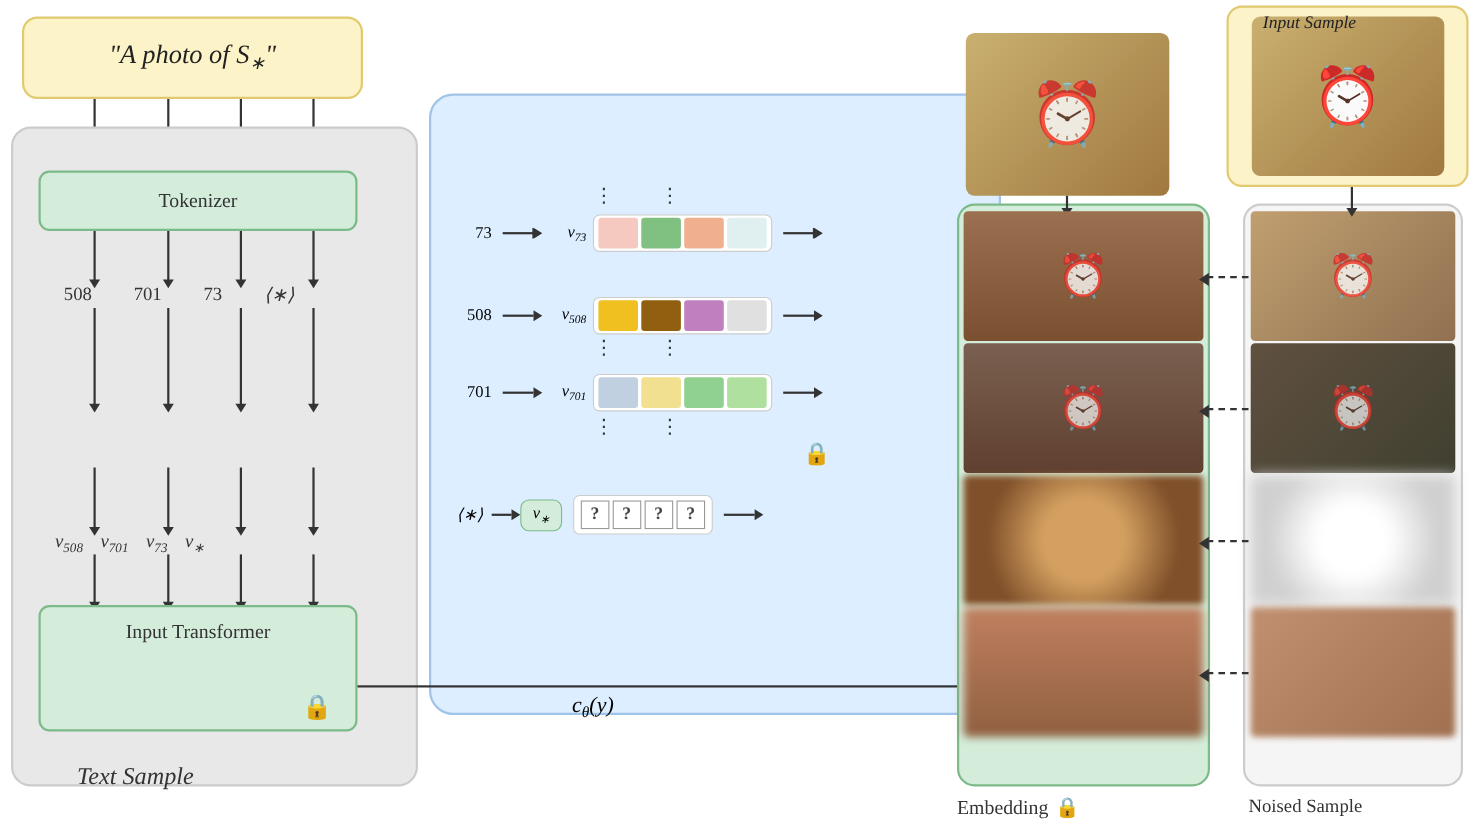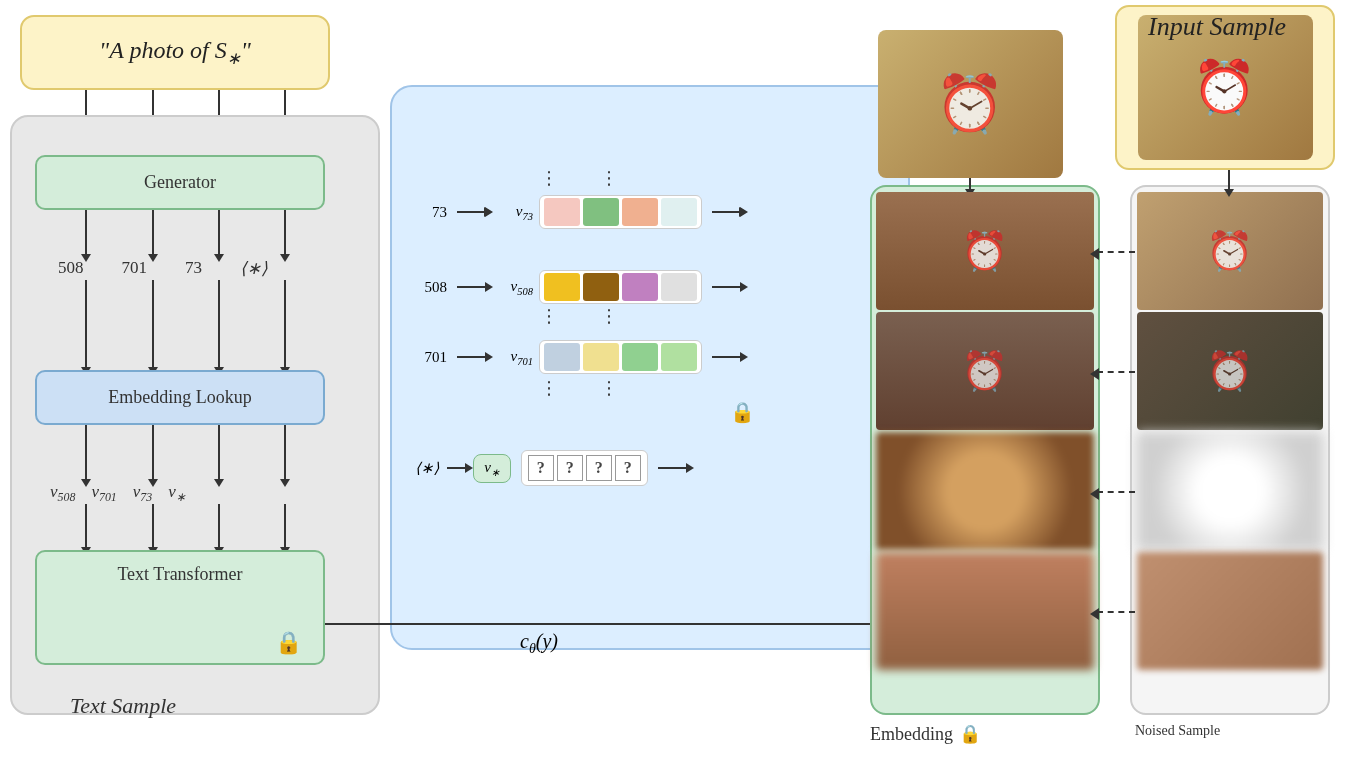--- a/index.html
+++ b/index.html
@@ -180,21 +180,21 @@
       height: 530px;
       background: #f5f5f5;
       border-radius: 16px;
       border: 2px solid #ccc;
     }
 
     .noised-label {
       position: absolute;
       left: 1135px;
       top: 723px;
-      font-size: 14px;
+      font-size: 17px;
       color: #333;
     }
 
     
     .input-sample-box {
       position: absolute;
       left: 1115px;
       top: 5px;
       width: 220px;
       height: 165px;
@@ -330,63 +330,60 @@
 
   <div class="arrow-down" style="left:218px; top:90px; height:62px;"></div>
 
   <div class="arrow-down" style="left:284px; top:90px; height:62px;"></div>
 
   <div class="text-encoder-box"></div>
 
   <div class="text-encoder-label">Text Sample</div>
 
   <div class="tokenizer-box">
-    <span>Generator</span>
+    <span>Tokenizer</span>
   </div>
 
   <div class="arrow-down" style="left:85px; top:210px; height:45px;"></div>
   <div class="arrow-down" style="left:152px; top:210px; height:45px;"></div>
   <div class="arrow-down" style="left:218px; top:210px; height:45px;"></div>
   <div class="arrow-down" style="left:284px; top:210px; height:45px;"></div>
 
   <div class="token-row" style="left:58px; top:258px; gap:38px;">
     <span>508</span>
     <span>701</span>
     <span>73</span>
     <span style="font-style:italic;">⟨∗⟩</span>
   </div>
 
   <div class="arrow-down" style="left:85px; top:280px; height:88px;"></div>
   <div class="arrow-down" style="left:152px; top:280px; height:88px;"></div>
   <div class="arrow-down" style="left:218px; top:280px; height:88px;"></div>
   <div class="arrow-down" style="left:284px; top:280px; height:88px;"></div>
 
-  <div class="embedding-box">
-    <span>Embedding Lookup</span>
-  </div>
 
   <div class="arrow-down" style="left:85px; top:425px; height:55px;"></div>
   <div class="arrow-down" style="left:152px; top:425px; height:55px;"></div>
   <div class="arrow-down" style="left:218px; top:425px; height:55px;"></div>
   <div class="arrow-down" style="left:284px; top:425px; height:55px;"></div>
 
   <div class="vector-row" style="left:50px; top:482px; gap:16px; font-style:italic;">
     <span>v<sub>508</sub></span>
     <span>v<sub>701</sub></span>
     <span>v<sub>73</sub></span>
     <span>v<sub>∗</sub></span>
   </div>
 
   <div class="arrow-down" style="left:85px; top:504px; height:44px;"></div>
   <div class="arrow-down" style="left:152px; top:504px; height:44px;"></div>
   <div class="arrow-down" style="left:218px; top:504px; height:44px;"></div>
   <div class="arrow-down" style="left:284px; top:504px; height:44px;"></div>
 
   <div class="text-transformer-box">
-    <span>Text Transformer</span>
+    <span>Input Transformer</span>
   </div>
 
   <div class="lock-icon" style="left:275px; top:630px; font-size:22px;">🔒</div>
 
   <div class="embedding-lookup-bg"></div>
 
 
   <div class="vdots" style="position:absolute; left:540px; top:168px;">⋮</div>
   <div class="vdots" style="position:absolute; left:600px; top:168px;">⋮</div>
 
@@ -516,21 +513,21 @@
   </div>
 
   <div style="position:absolute; left:1137px; top:432px; width:186px; height:118px; background:radial-gradient(circle,#ffffff 30%,#d0d0d0 70%); border-radius:4px; filter:blur(6px);"></div>
 
   <div style="position:absolute; left:1137px; top:552px; width:186px; height:118px; background:linear-gradient(135deg,#c09070,#a07050); border-radius:4px; filter:blur(3px);"></div>
 
   <div class="input-sample-box">
     <div style="width:175px; height:145px; border-radius:8px; overflow:hidden; background:linear-gradient(135deg,#c9b070,#a07840); display:flex; align-items:center; justify-content:center; font-size:52px;">⏰</div>
   </div>
 
-  <div style="position:absolute; left:1148px; top:12px; font-size:26px; font-style:italic; color:#222;">Input Sample</div>
+  <div style="position:absolute; left:1148px; top:12px; font-size:16px; font-style:italic; color:#222;">Input Sample</div>
 
   <div class="arrow-down" style="left:1228px; top:170px; height:20px;"></div>
 
   <div class="dashed-arrow-left" style="left:1097px; top:251px; width:38px;"></div>
 
   <div class="dashed-arrow-left" style="left:1097px; top:371px; width:38px;"></div>
 
   <div class="dashed-arrow-left" style="left:1097px; top:491px; width:38px;"></div>
 
   <div class="dashed-arrow-left" style="left:1097px; top:611px; width:38px;"></div>

